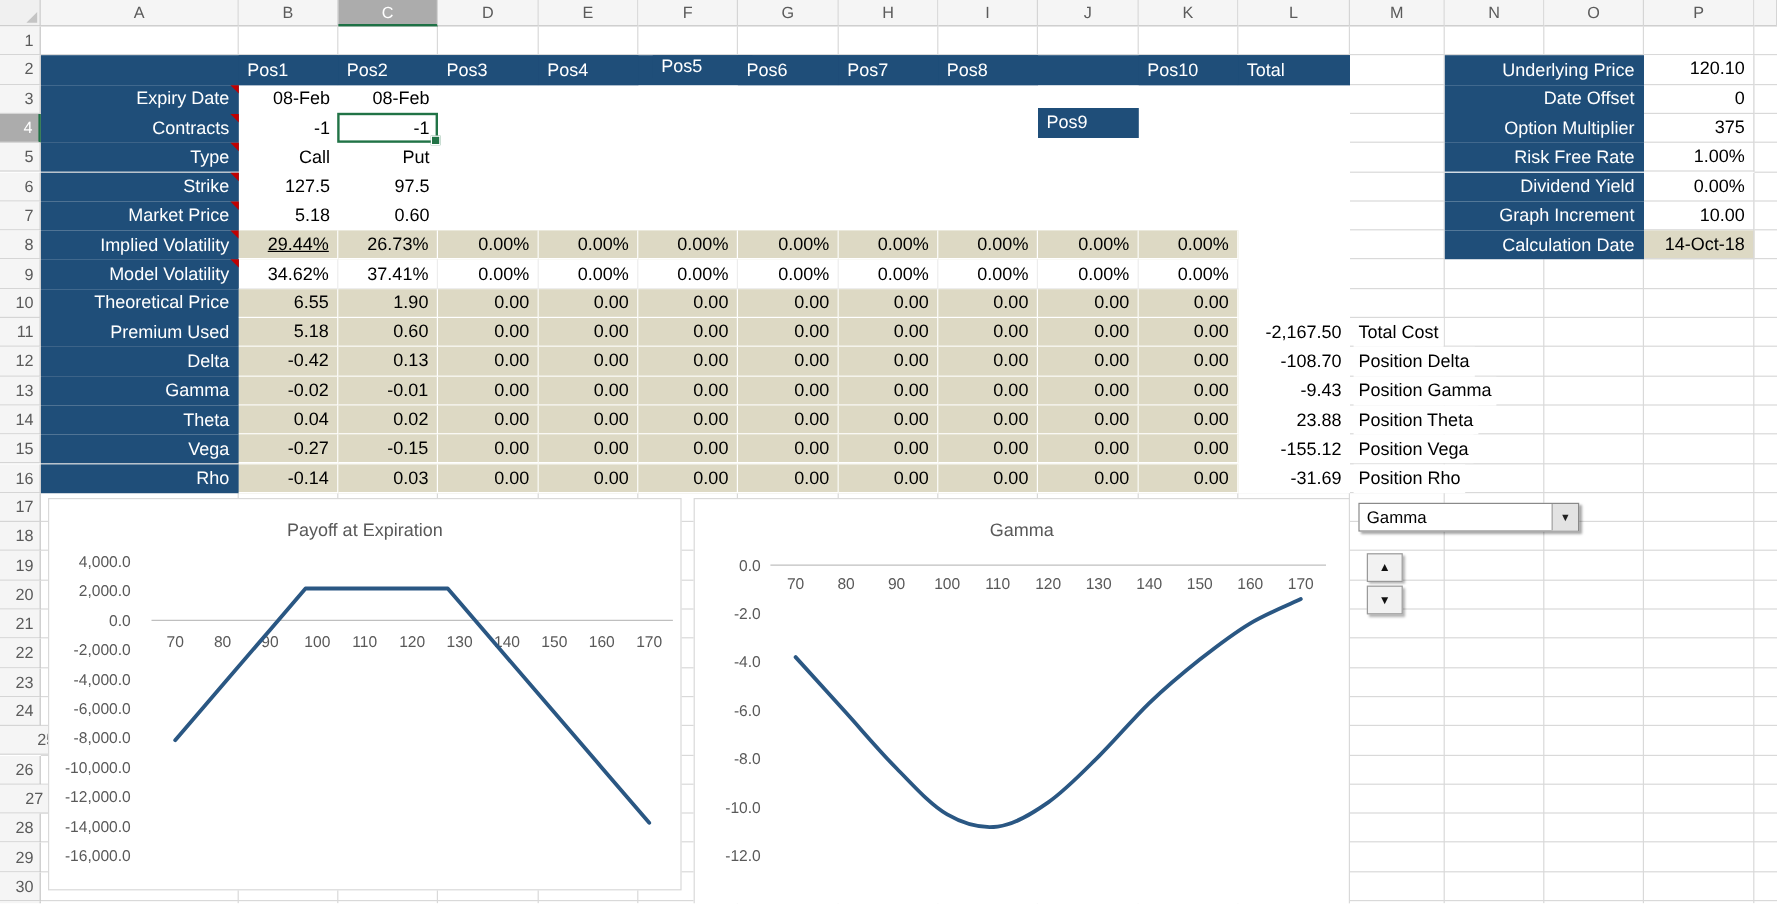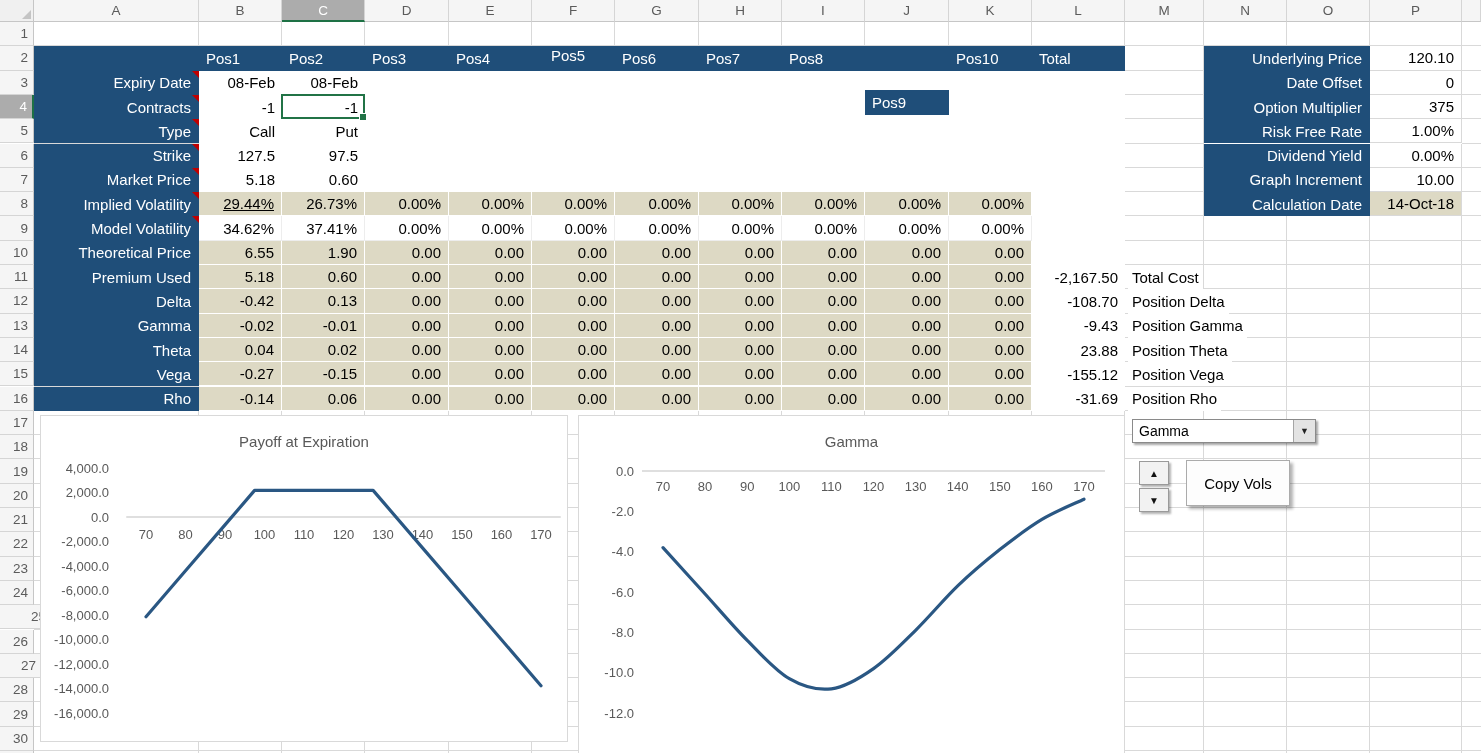--- a/index.html
+++ b/index.html
@@ -97,21 +97,20 @@
     <span class="combo-btn">
         <span>▼</span>
       </span>
   </div>
   <button class="spinbtn" id="spin-up">
       <span>▲</span>
     </button>
   <button class="spinbtn" id="spin-down">
       <span>▼</span>
     </button>
-  <button class="copyvols">Copy Vols</button>
 <div class="gl" style="left: 198px; top: 22px; height: 731px; width: 1px;"></div>
     <div class="gl" style="left: 281px; top: 22px; height: 731px; width: 1px;"></div>
     <div class="gl" style="left: 364px; top: 22px; height: 731px; width: 1px;"></div>
     <div class="gl" style="left: 448px; top: 22px; height: 731px; width: 1px;"></div>
     <div class="gl" style="left: 531px; top: 22px; height: 731px; width: 1px;"></div>
     <div class="gl" style="left: 614px; top: 22px; height: 731px; width: 1px;"></div>
     <div class="gl" style="left: 698px; top: 22px; height: 731px; width: 1px;"></div>
     <div class="gl" style="left: 781px; top: 22px; height: 731px; width: 1px;"></div>
     <div class="gl" style="left: 864px; top: 22px; height: 731px; width: 1px;"></div>
     <div class="gl" style="left: 948px; top: 22px; height: 731px; width: 1px;"></div>
@@ -322,21 +321,21 @@
     <div class="cell rightpad beige" style="left: 532px; top: 362.2px; height: 24.3px; width: 83px; border-right: 1px solid rgb(255, 255, 255); border-bottom: 1px solid rgb(255, 255, 255);">0.00</div>
     <div class="cell rightpad beige" style="left: 615px; top: 362.2px; height: 24.3px; width: 84px; border-right: 1px solid rgb(255, 255, 255); border-bottom: 1px solid rgb(255, 255, 255);">0.00</div>
     <div class="cell rightpad beige" style="left: 699px; top: 362.2px; height: 24.3px; width: 83px; border-right: 1px solid rgb(255, 255, 255); border-bottom: 1px solid rgb(255, 255, 255);">0.00</div>
     <div class="cell rightpad beige" style="left: 782px; top: 362.2px; height: 24.3px; width: 83px; border-right: 1px solid rgb(255, 255, 255); border-bottom: 1px solid rgb(255, 255, 255);">0.00</div>
     <div class="cell rightpad beige" style="left: 865px; top: 362.2px; height: 24.3px; width: 84px; border-right: 1px solid rgb(255, 255, 255); border-bottom: 1px solid rgb(255, 255, 255);">0.00</div>
     <div class="cell rightpad beige" style="left: 949px; top: 362.2px; height: 24.3px; width: 83px; border-right: 1px solid rgb(255, 255, 255); border-bottom: 1px solid rgb(255, 255, 255);">0.00</div>
     <div class="cell rightpad" style="left: 1032px; top: 362.2px; height: 24.3px; width: 93px;">-155.12</div>
     <div class="note" style="left: 1128px; top: 362.2px; height: 24.3px;">Position Vega</div>
     <div class="cell blue rightpad" style="left: 34px; top: 386.5px; height: 24.3px; width: 165px; padding-right: 8px;">Rho</div>
     <div class="cell rightpad beige" style="left: 199px; top: 386.5px; height: 24.3px; width: 83px; border-right: 1px solid rgb(255, 255, 255); border-bottom: 1px solid rgb(255, 255, 255);">-0.14</div>
-    <div class="cell rightpad beige" style="left: 282px; top: 386.5px; height: 24.3px; width: 83px; border-right: 1px solid rgb(255, 255, 255); border-bottom: 1px solid rgb(255, 255, 255);">0.06</div>
+    <div class="cell rightpad beige" style="left: 282px; top: 386.5px; height: 24.3px; width: 83px; border-right: 1px solid rgb(255, 255, 255); border-bottom: 1px solid rgb(255, 255, 255);">0.03</div>
     <div class="cell rightpad beige" style="left: 365px; top: 386.5px; height: 24.3px; width: 84px; border-right: 1px solid rgb(255, 255, 255); border-bottom: 1px solid rgb(255, 255, 255);">0.00</div>
     <div class="cell rightpad beige" style="left: 449px; top: 386.5px; height: 24.3px; width: 83px; border-right: 1px solid rgb(255, 255, 255); border-bottom: 1px solid rgb(255, 255, 255);">0.00</div>
     <div class="cell rightpad beige" style="left: 532px; top: 386.5px; height: 24.3px; width: 83px; border-right: 1px solid rgb(255, 255, 255); border-bottom: 1px solid rgb(255, 255, 255);">0.00</div>
     <div class="cell rightpad beige" style="left: 615px; top: 386.5px; height: 24.3px; width: 84px; border-right: 1px solid rgb(255, 255, 255); border-bottom: 1px solid rgb(255, 255, 255);">0.00</div>
     <div class="cell rightpad beige" style="left: 699px; top: 386.5px; height: 24.3px; width: 83px; border-right: 1px solid rgb(255, 255, 255); border-bottom: 1px solid rgb(255, 255, 255);">0.00</div>
     <div class="cell rightpad beige" style="left: 782px; top: 386.5px; height: 24.3px; width: 83px; border-right: 1px solid rgb(255, 255, 255); border-bottom: 1px solid rgb(255, 255, 255);">0.00</div>
     <div class="cell rightpad beige" style="left: 865px; top: 386.5px; height: 24.3px; width: 84px; border-right: 1px solid rgb(255, 255, 255); border-bottom: 1px solid rgb(255, 255, 255);">0.00</div>
     <div class="cell rightpad beige" style="left: 949px; top: 386.5px; height: 24.3px; width: 83px; border-right: 1px solid rgb(255, 255, 255); border-bottom: 1px solid rgb(255, 255, 255);">0.00</div>
     <div class="cell rightpad" style="left: 1032px; top: 386.5px; height: 24.3px; width: 93px;">-31.69</div>
     <div class="note" style="left: 1128px; top: 386.5px; height: 24.3px;">Position Rho</div>

